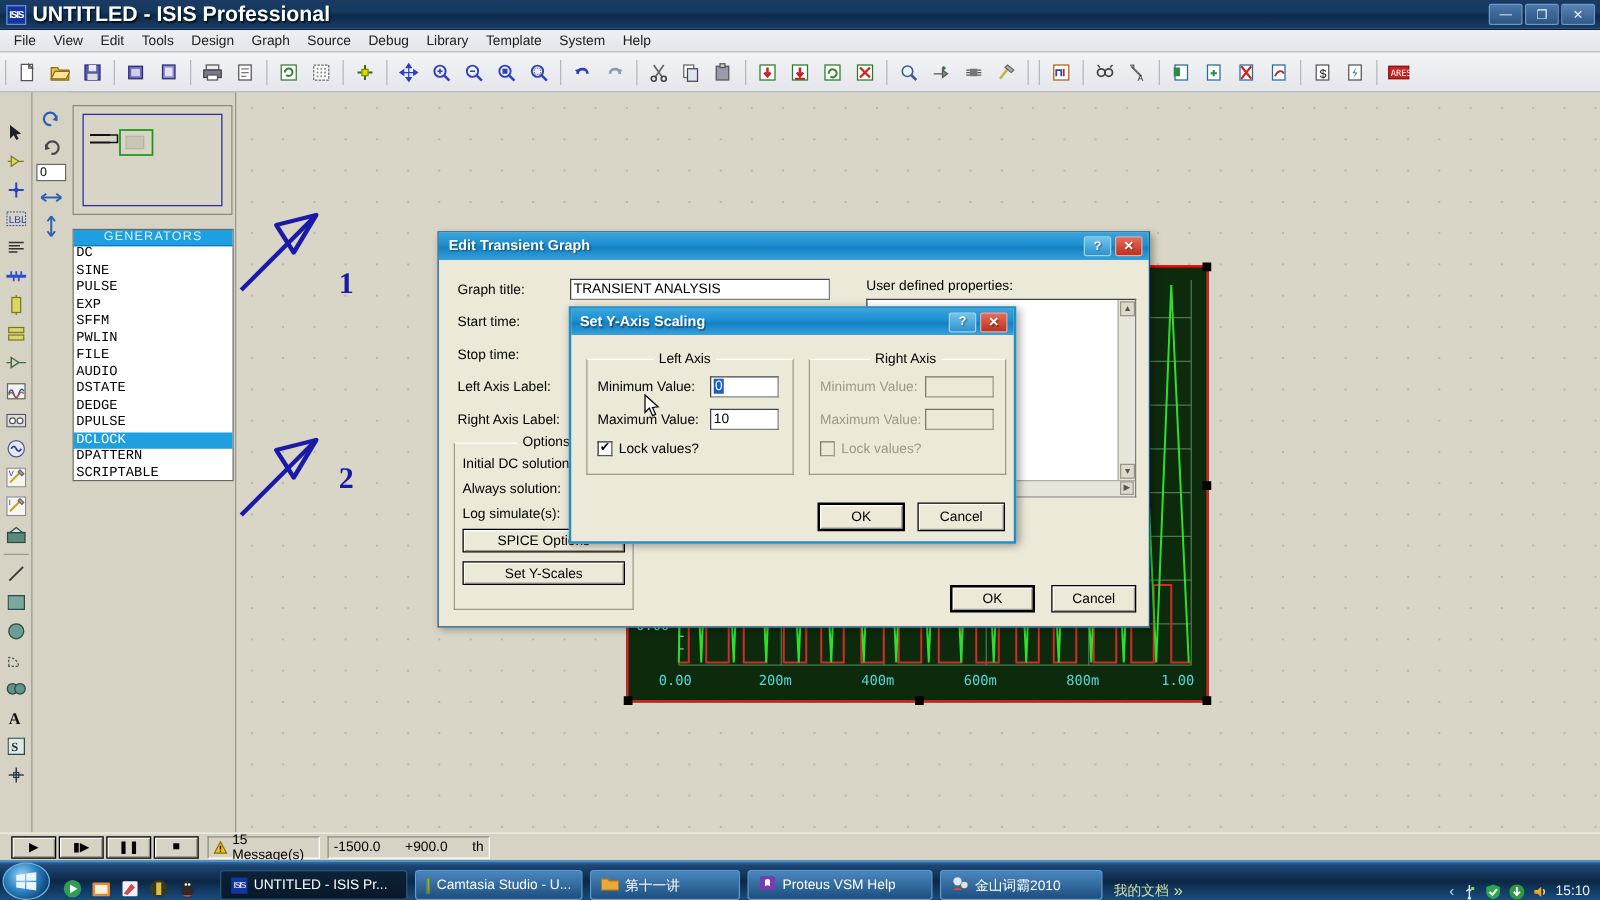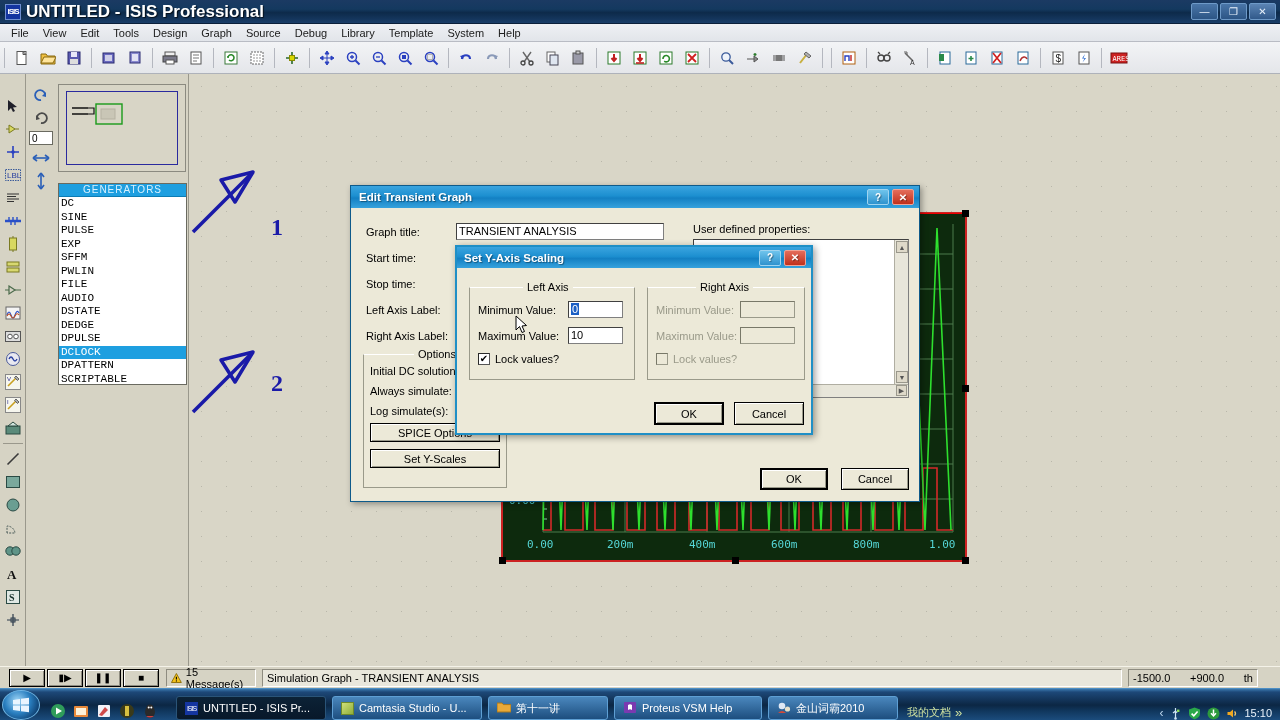--- a/index.html
+++ b/index.html
@@ -798,21 +798,21 @@
   <div class="lbl" style="position:absolute;left:15px;top:66px;">Start time:</div>
   <div class="lbl" style="position:absolute;left:15px;top:92px;">Stop time:</div>
   <div class="lbl" style="position:absolute;left:15px;top:118px;">Left Axis Label:</div>
   <div class="lbl" style="position:absolute;left:15px;top:144px;">Right Axis Label:</div>
 
   <div class="txtin" style="position:absolute;left:105px;top:37px;width:208px;">TRANSIENT ANALYSIS</div>
 
   <div class="grp" style="left:12px;top:168px;width:144px;height:134px;">
     <div class="cap" style="left:50px;">Options</div>
     <div class="lbl" style="position:absolute;left:6px;top:10px;">Initial DC solution:</div>
-    <div class="lbl" style="position:absolute;left:6px;top:30px;">Always simulate:</div>
+    <div class="lbl" style="position:absolute;left:6px;top:30px;">Always solution:</div>
     <div class="lbl" style="position:absolute;left:6px;top:50px;">Log simulate(s):</div>
     <div class="btn" style="position:absolute;left:6px;top:68px;width:130px;">SPICE Options</div>
     <div class="btn" style="position:absolute;left:6px;top:94px;width:130px;">Set Y-Scales</div>
   </div>
 
   <div class="lbl" style="position:absolute;left:342px;top:37px;">User defined properties:</div>
   <div style="position:absolute;left:342px;top:53px;width:216px;height:159px;background:#fff;border:1px solid #7f7f7f;border-top-color:#404040;border-left-color:#404040;">
     <div style="position:absolute;right:0;top:0;width:14px;height:145px;background:#e8e6da;border-left:1px solid #b0aea2;">
       <div style="width:12px;height:12px;margin:1px;background:#ded9c9;border:1px solid #9a988c;font-size:7px;text-align:center;line-height:11px;color:#555;">▲</div>
       <div style="position:absolute;bottom:1px;width:12px;height:12px;margin:1px;background:#ded9c9;border:1px solid #9a988c;font-size:7px;text-align:center;line-height:11px;color:#555;">▼</div>
@@ -876,23 +876,20 @@
   <div class="sbtn">❚❚</div>
   <div class="sbtn">■</div>
   <div class="spanel" style="width:90px;margin-left:6px;gap:4px;">
     <svg width="12" height="12" viewBox="0 0 12 12">
       <path d="M6 1 L11.5 11 L0.5 11 Z" fill="#f2c21a" stroke="#8a6a00"></path>
       <path d="M6 4.5 v3.2" stroke="#000" stroke-width="1.2"></path>
         <circle cx="6" cy="9.3" r="0.7" fill="#000"></circle>
     </svg>
     <span>15 Message(s)</span>
   </div>
-  <div class="spanel" style="width:860px;margin-left:6px;background:#e9e7dc;">
-    <span>Simulation Graph - TRANSIENT ANALYSIS</span>
-  </div>
   <div class="spanel" style="width:130px;margin-left:6px;justify-content:space-between;">
     <span>-1500.0</span>
     <span>+900.0</span>
     <span>th</span>
   </div>
 </div>
 
 <div id="taskbar">
   <div id="startorb">
     <svg width="18" height="18" viewBox="0 0 18 18">
@@ -937,21 +934,21 @@
         <circle cx="6.7" cy="4.6" r="1" fill="#fff"></circle>
         <circle cx="9.3" cy="4.6" r="1" fill="#fff"></circle>
       </svg>
   </div>
   <div style="width:12px"></div>
 
   <div class="tb-task active" style="width:150px;">
     <span style="width:13px;height:13px;background:#1435a0;color:#fff;font-size:7px;display:flex;align-items:center;justify-content:center;letter-spacing:-1px;">ISIS</span>
     <span>UNTITLED - ISIS Pr...</span>
   </div>
-  <div class="tb-task" style="width:150px;">
+  <div class="tb-task" style="width:134px;">
     <span style="width:13px;height:13px;background:linear-gradient(135deg,#cfe07a,#8fae3a);border:1px solid #6f8a2a;"></span>
     <span>Camtasia Studio - U...</span>
   </div>
   <div class="tb-task" style="width:120px;">
     <span>
       <svg width="14" height="12" viewBox="0 0 14 12">
           <path d="M0 2 h5 l1.4 1.6 H14 V11 H0 Z" fill="#e8a93a" stroke="#a8761a"></path>
         </svg>
     </span>
     <span>第十一讲</span>

